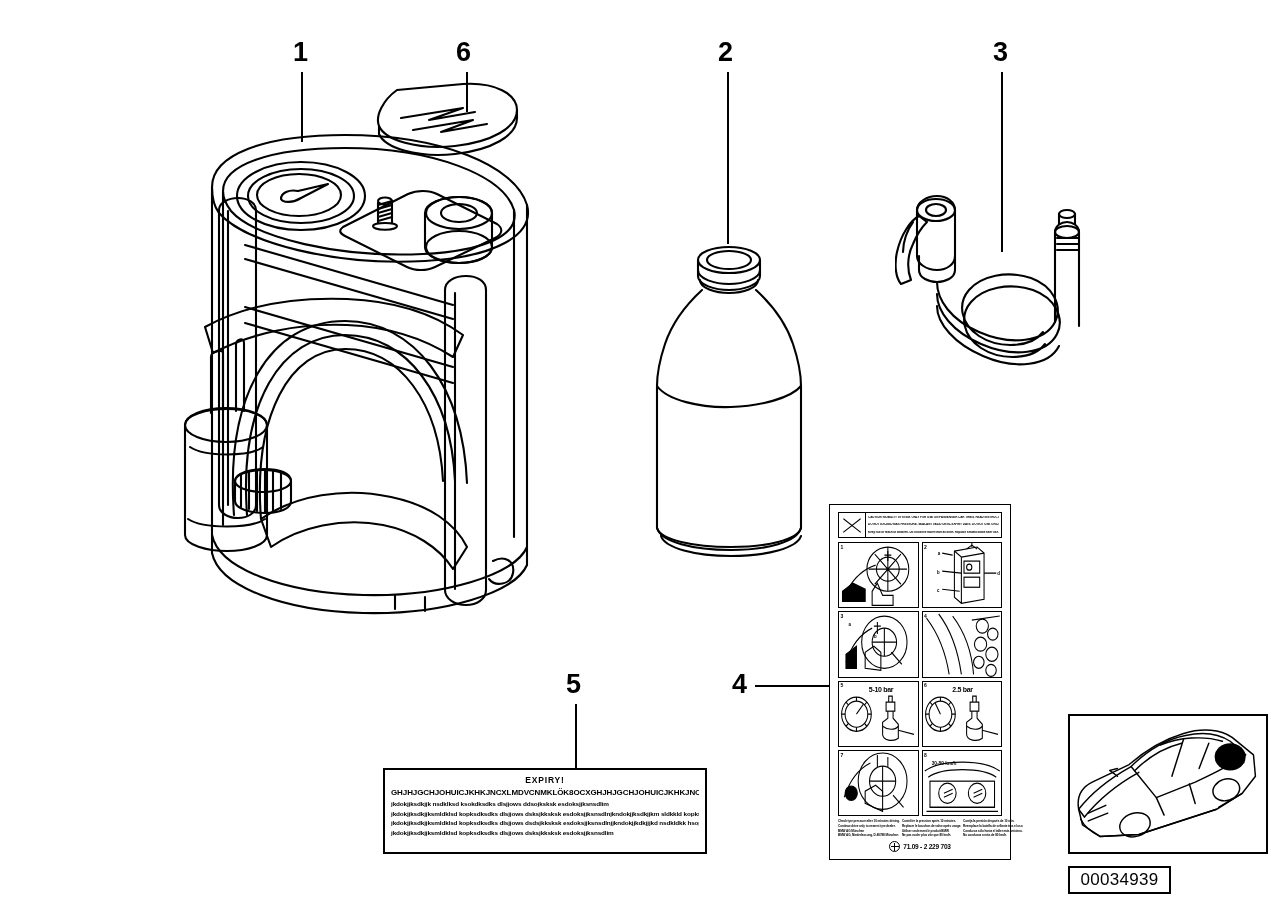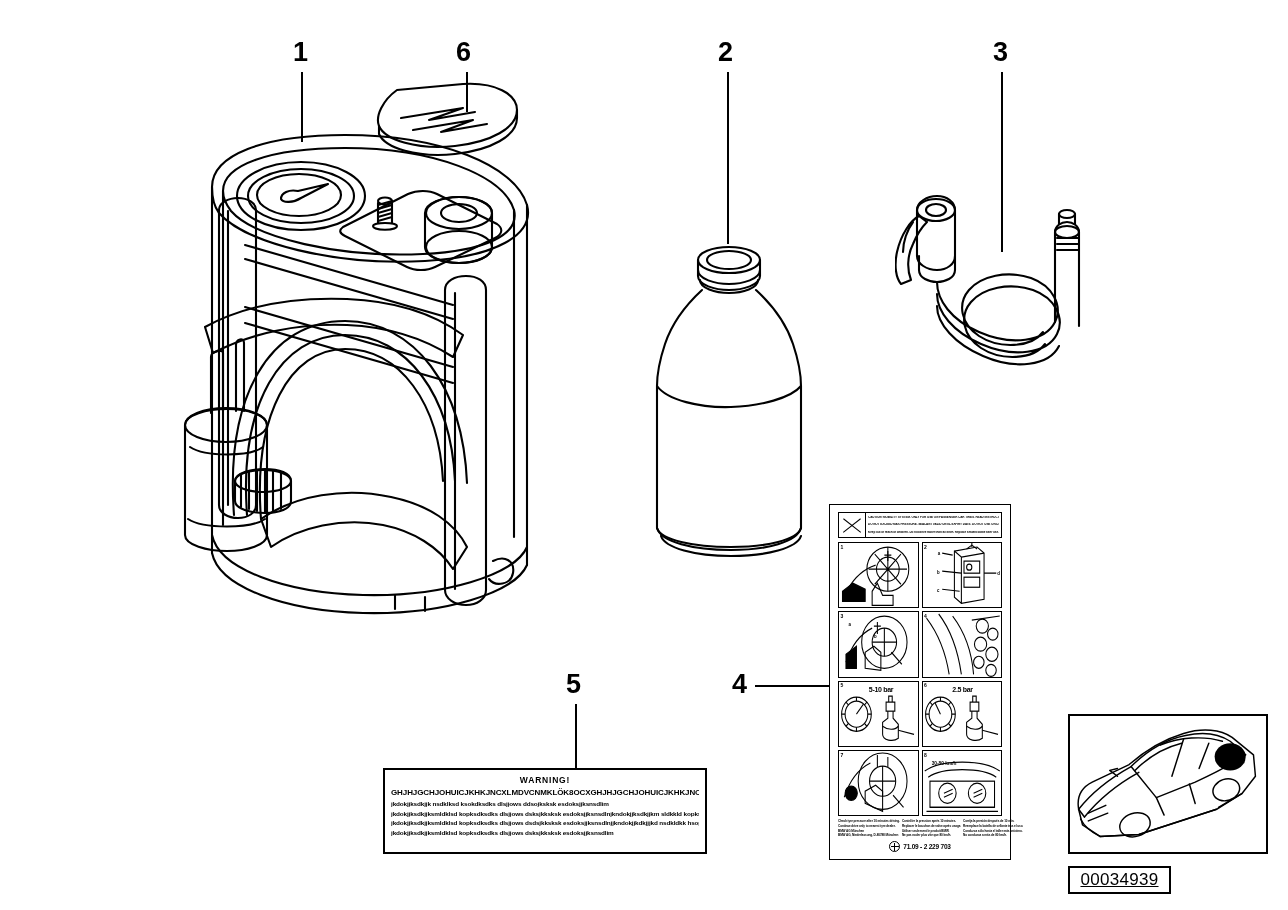--- a/index.html
+++ b/index.html
@@ -228,21 +228,20 @@
     height: 28px;
     border: 2px solid #000;
     background: #fff;
     box-sizing: border-box;
     display: flex;
     align-items: center;
     justify-content: center;
     font-size: 17px;
     letter-spacing: 0.3px;
     font-family: "Liberation Sans", sans-serif;
-    text-decoration: underline;
   }
 </style>
 </head>
 <body>
 
 <div id="diagram-root">
 
   <div class="callout" style="left:293px; top:39px;">1</div>
   <div class="leader leader-v" style="left:301px; top:72px; height:70px;"></div>
 
@@ -400,21 +399,21 @@
 
       <path d="M160,132 L160,42 C160,36 166,32 172,32 C178,32 184,36 184,42 L184,136"></path>
       <ellipse cx="172" cy="42" rx="12" ry="6"></ellipse>
       <path d="M162,48 L184,48 M162,54 L184,54 M162,60 L184,60"></path>
       <path d="M164,24 L164,34 M180,24 L180,34"></path>
       <ellipse cx="172" cy="24" rx="8" ry="4"></ellipse>
     </g>
   </svg>
 
   <div id="warning-label">
-    <div class="wl-title">WARNING!</div>
+    <div class="wl-title">EXPIRY!</div>
     <div class="wl-head">GHJHJGCHJOHUICJKHKJNCXLMDVCNMKLÖK8OCXGHJHJGCHJOHUICJKHKJNCXLMDVCNMKLÖ</div>
     <div class="wl-line">jkdokjjksdkjjk nsdklksd ksokdksdks dlsjjows ddsojksksk esdoksjjksnsdlim</div>
     <div class="wl-line">jkdokjjksdkjjksmldklsd kopksdksdks dlsjjows dsksjkksksk esdoksjjksnsdlnjkndokjjksdkjjkm sldkkld kopksdksdks dlsjjows</div>
     <div class="wl-line">jkdokjjksdkjjksmldklsd kopksdksdks dlsjjows dsdsjkksksk esdoksjjksnsdlnjjkndokjjkdkjjjkd nsdkldkk hsopkdkdks dlsjjows</div>
     <div class="wl-line">jkdokjjksdkjjksmldklsd kopksdksdks dlsjjows dsksjkksksk esdoksjjksnsdlim</div>
   </div>
 
   <div id="instruction-sticker">
 
     <div class="sticker-header">

